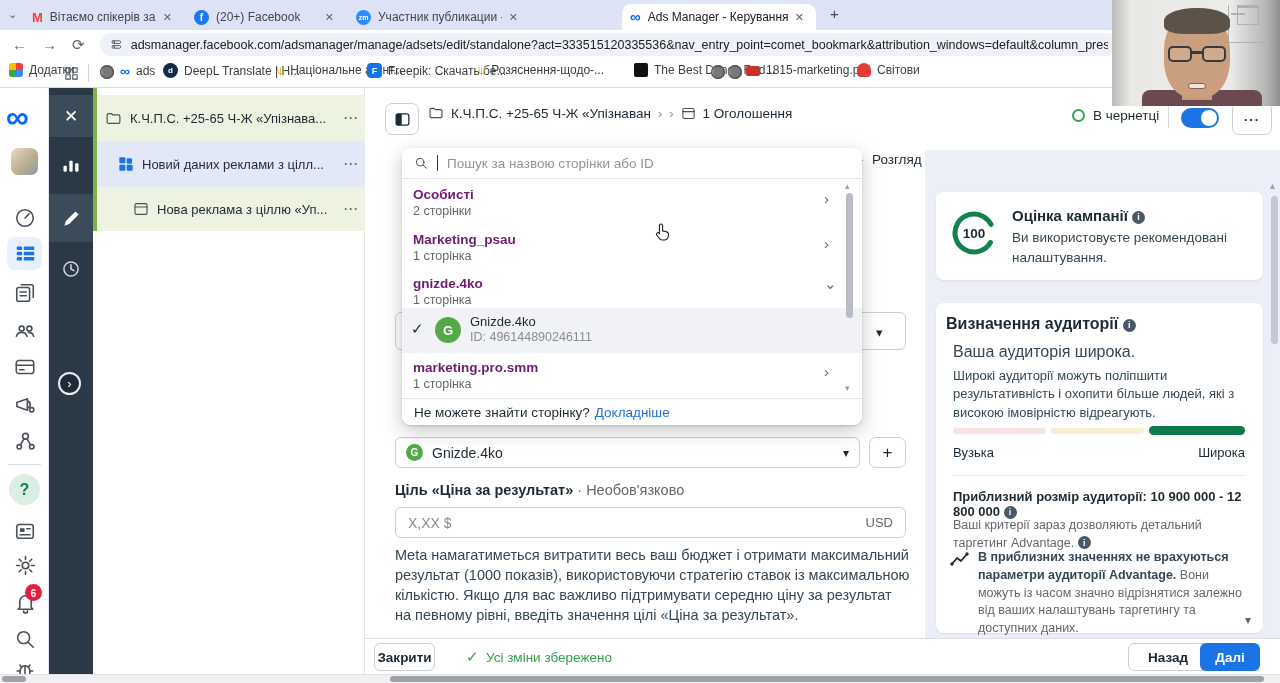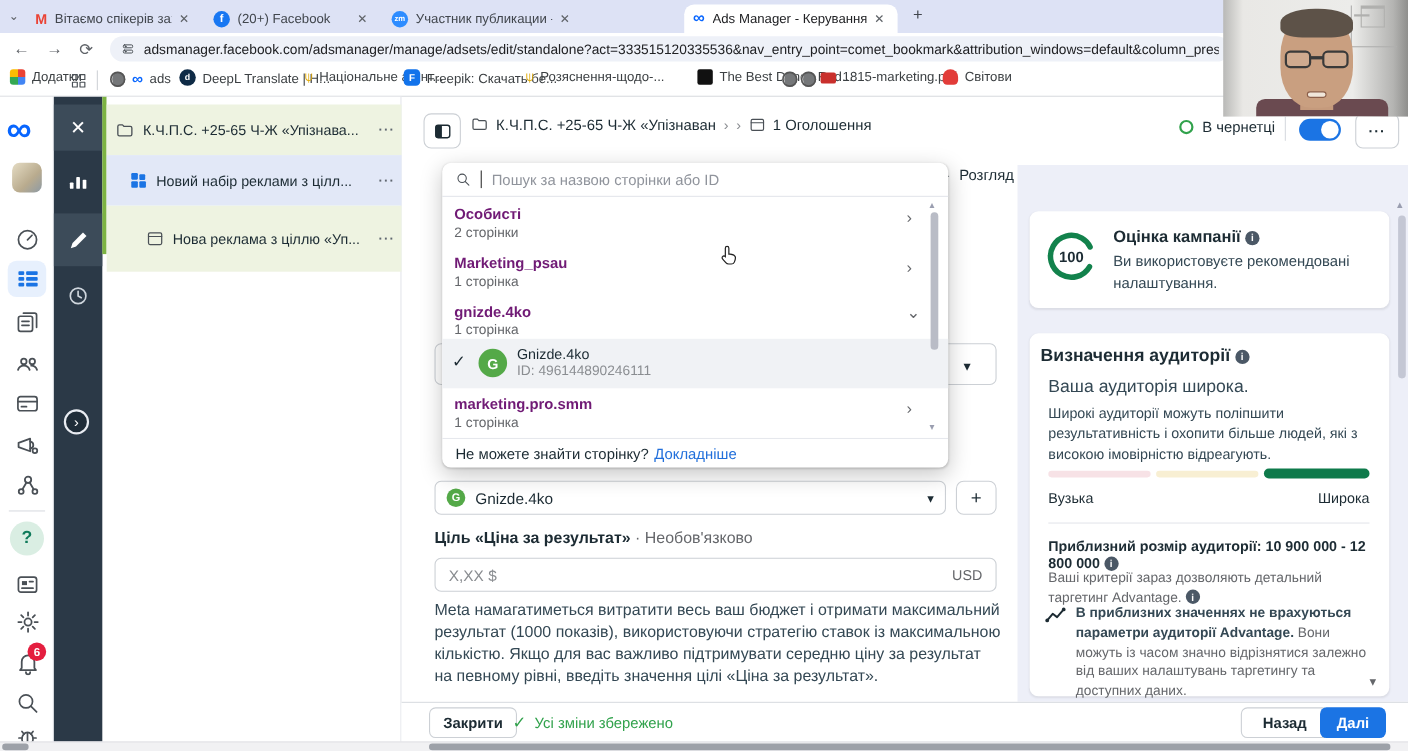--- a/index.html
+++ b/index.html
@@ -298,24 +298,24 @@
     <span class="lbl">К.Ч.П.С. +25-65 Ч-Ж «Упізнава...</span>
     <span class="more">···</span>
   </div>
   <div class="abs trow" style="top:141px;height:46px;background:#e2e8f7;padding-left:21px">
     <svg width="16" height="16" viewBox="0 0 24 24" fill="#1b74e4">
         <rect x="2" y="2" width="9" height="9" rx="1.5"></rect>
         <rect x="13" y="3.5" width="8" height="8" rx="1.5"></rect>
         <rect x="2" y="13" width="9" height="9" rx="1.5"></rect>
         <rect x="13" y="13" width="9" height="9" rx="1.5"></rect>
       </svg>
-    <span class="lbl">Новий набір реклами з цілл...</span>
+    <span class="lbl">Новий даних реклами з цілл...</span>
     <span class="more">···</span>
   </div>
-  <div class="abs trow" style="top:187px;height:60px;background:#eef3e1;padding-left:36px">
+  <div class="abs trow" style="top:187px;height:44px;background:#eef3e1;padding-left:36px">
     <svg class="ic" width="16" height="16" viewBox="0 0 24 24">
         <rect x="3" y="4" width="18" height="16" rx="2"></rect>
         <path d="M3 9h18"></path>
       </svg>
     <span class="lbl">Нова реклама з ціллю «Уп...</span>
     <span class="more">···</span>
   </div>
 
   <div class="abs iconbtn" style="left:385px;top:103px;width:34px;height:32px">
     <svg width="17" height="17" viewBox="0 0 24 24" fill="none" stroke="#1c2b33" stroke-width="1.8">
@@ -463,21 +463,21 @@
     </svg>
     <div class="abs" style="left:42px;top:246px;width:268px;font-size:12.5px;line-height:1.42;color:#65676b">
       <b style="color:#344854">В приблизних значеннях не врахуються параметри аудиторії Advantage.</b><span> Вони можуть із часом значно відрізнятися залежно від ваших налаштувань таргетингу та доступних даних.</span>
     </div>
     <span class="abs" style="right:12px;bottom:6px;font-size:12px;color:#65676b">▾</span>
   </div>
   <span class="abs" style="left:1270px;top:180px;font-size:10px;color:#9a9eb0">▴</span>
   <div class="abs" style="left:1271px;top:196px;width:7px;height:148px;background:#c4c7d4;border-radius:4px"></div>
 
   <div class="abs botbar"></div>
-  <div class="abs btn light" style="left:390px;top:643px;width:80px;z-index:41">Закрити</div>
+  <div class="abs btn light" style="left:374px;top:643px;width:61px;z-index:41">Закрити</div>
   <span class="abs" style="left:466px;top:648px;font-size:15px;color:#31a24c;z-index:41">✓</span>
   <span class="abs" style="left:486px;top:650px;font-size:13.5px;color:#31a24c;z-index:41">Усі зміни збережено</span>
   <div class="abs btn light" style="left:1128px;top:643px;width:80px;z-index:41">Назад</div>
   <div class="abs btn blue" style="left:1200px;top:643px;width:60px;z-index:41">Далі</div>
 
   <div class="abs htrack">
     <div class="hthumb" style="left:2px;width:24px"></div>
     <div class="hthumb" style="left:390px;width:874px"></div>
   </div>
 

